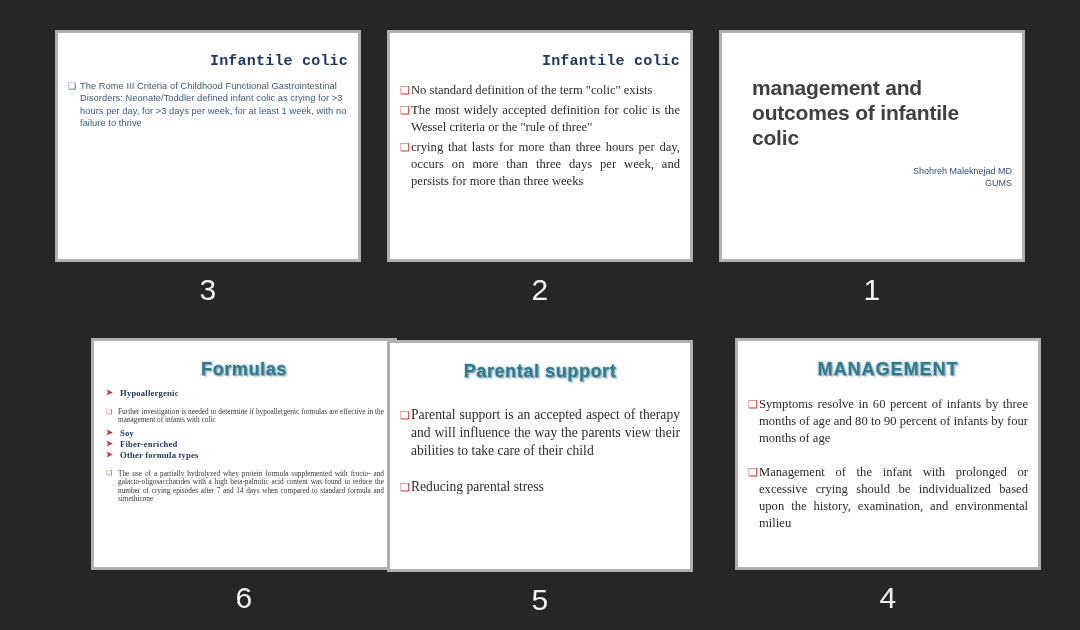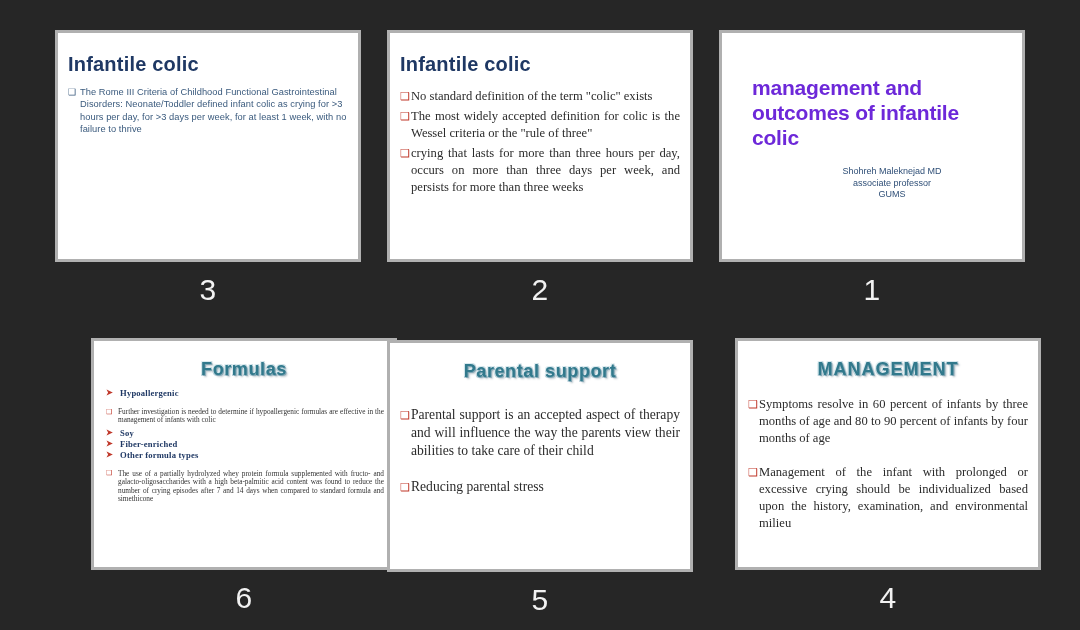--- a/index.html
+++ b/index.html
@@ -42,25 +42,25 @@
     color: #f2f2f2;
     font-size: 30px;
     font-family: "Liberation Sans", sans-serif;
     line-height: 40px;
     margin-top: 8px;
     letter-spacing: 0.5px;
   }
 
   
   .title-navy {
-    text-align: left;
+    text-align: right;
     color: #1f3864;
-    font-family: Liberation Sans, sans-serif;
-    font-weight: bold;
-    font-size: 20px;
+    font-family: Liberation Mono, monospace;
+    font-weight: bold;
+    font-size: 15px;
     letter-spacing: 0.2px;
     margin: 14px 0 10px 0;
   }
   .title-teal {
     text-align: center;
     color: #31798c;
     font-family: "Liberation Sans", sans-serif;
     font-weight: bold;
     font-size: 18px;
     letter-spacing: 0.6px;
@@ -69,32 +69,32 @@
        1px 1px 0 rgba(120,160,175,0.85),
       -1px -1px 0 rgba(220,235,240,0.9),
        1px -1px 0 rgba(170,200,212,0.6),
       -1px  1px 0 rgba(140,180,195,0.6),
        2px 2px 2px rgba(60,90,105,0.35);
   }
   .title-teal.caps { font-size: 18px; letter-spacing: 1px; }
 
   
   .big-title {
-    color: #6d28d9;
+    color: #404040;
     font-family: "Liberation Sans", sans-serif;
     font-weight: bold;
     font-size: 21px;
     line-height: 25px;
     margin: 36px 0 0 20px;
     max-width: 238px;
     letter-spacing: -0.2px;
   }
   .author-block {
     margin-top: 16px;
-    text-align: center;
+    text-align: right;
     color: #2f4f77;
     font-family: "Liberation Sans", sans-serif;
     font-size: 9px;
     line-height: 11.5px;
     padding-left: 40px;
   }
 
   
   ul.bul {
     list-style: none;
@@ -212,21 +212,20 @@
     </div>
     <div class="slide-number">2</div>
   </div>
 
   <div class="slide-cell" style="left:719px; top:30px;">
     <div class="slide-frame">
       <div class="slide-inner">
         <div class="big-title">management and outcomes of infantile colic</div>
         <div class="author-block">
           <div>Shohreh Maleknejad  MD</div>
-          <div>associate professor</div>
           <div>GUMS</div>
         </div>
       </div>
     </div>
     <div class="slide-number">1</div>
   </div>
 
   <div class="slide-cell" style="left:55px; top:338px;padding-left:36px;">
     <div class="slide-frame">
       <div class="slide-inner s6">

